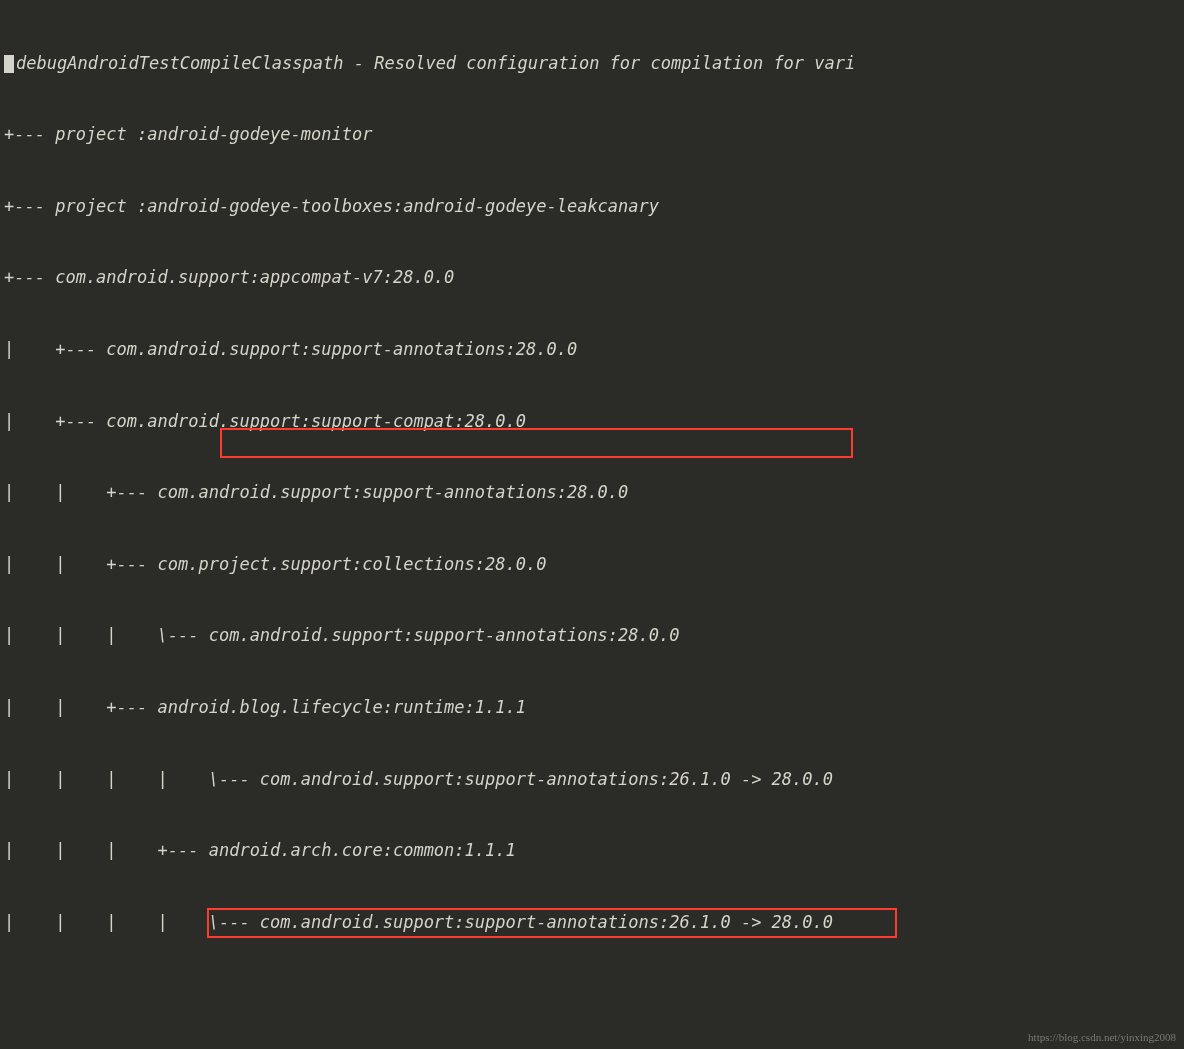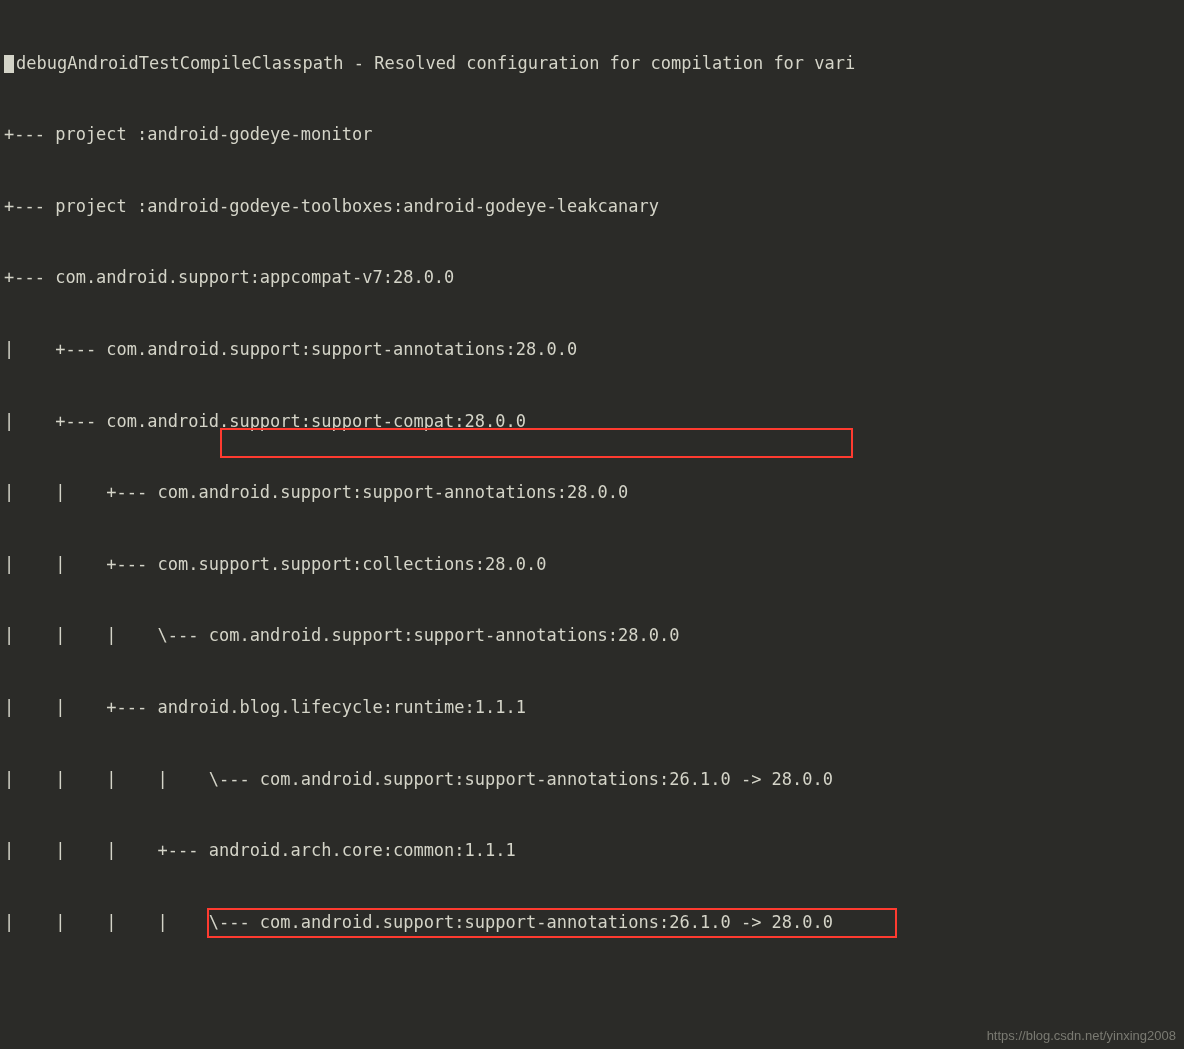--- a/index.html
+++ b/index.html
@@ -24,48 +24,49 @@
     display: inline-block;
     width: 10px;
     height: 18px;
     background: #d4d4c8;
     vertical-align: text-bottom;
     margin-right: 2px;
   }
   .line {
     height: 24px;
     display: block;
+    font-style: italic;
   }
   .highlight-box {
     position: absolute;
     border: 2px solid #ff3b30;
     background: transparent;
     pointer-events: none;
   }
   .watermark {
     position: absolute;
     right: 8px;
     bottom: 4px;
-    font-size: 13px;
+    font-size: 11px;
     color: #7a7a72;
-    font-family: Liberation Sans, sans-serif;
+    font-family: Liberation Serif, serif;
   }
 </style>
 </head>
 <body>
 
 <div class="terminal">
   <span class="line"><span class="cursor-block"></span><span>debugAndroidTestCompileClasspath - Resolved configuration for compilation for vari</span></span>
   <span class="line"><span>+--- project :android-godeye-monitor</span></span>
   <span class="line"><span>+--- project :android-godeye-toolboxes:android-godeye-leakcanary</span></span>
   <span class="line"><span>+--- com.android.support:appcompat-v7:28.0.0</span></span>
   <span class="line"><span>|    +--- com.android.support:support-annotations:28.0.0</span></span>
   <span class="line"><span>|    +--- com.android.support:support-compat:28.0.0</span></span>
   <span class="line"><span>|    |    +--- com.android.support:support-annotations:28.0.0</span></span>
-  <span class="line"><span>|    |    +--- com.support.support:collections:28.0.0</span></span>
+  <span class="line"><span>|    |    +--- com.project.support:collections:28.0.0</span></span>
   <span class="line"><span>|    |    |    \--- com.android.support:support-annotations:28.0.0</span></span>
   <span class="line"><span>|    |    +--- android.blog.lifecycle:runtime:1.1.1</span></span>
   <span class="line"><span>|    |    |    |    \--- com.android.support:support-annotations:26.1.0 -&gt; 28.0.0</span></span>
   <span class="line"><span>|    |    |    +--- android.arch.core:common:1.1.1</span></span>
   <span class="line"><span>|    |    |    |    \--- com.android.support:support-annotations:26.1.0 -&gt; 28.0.0</span></span>
   
   
   
   
   

